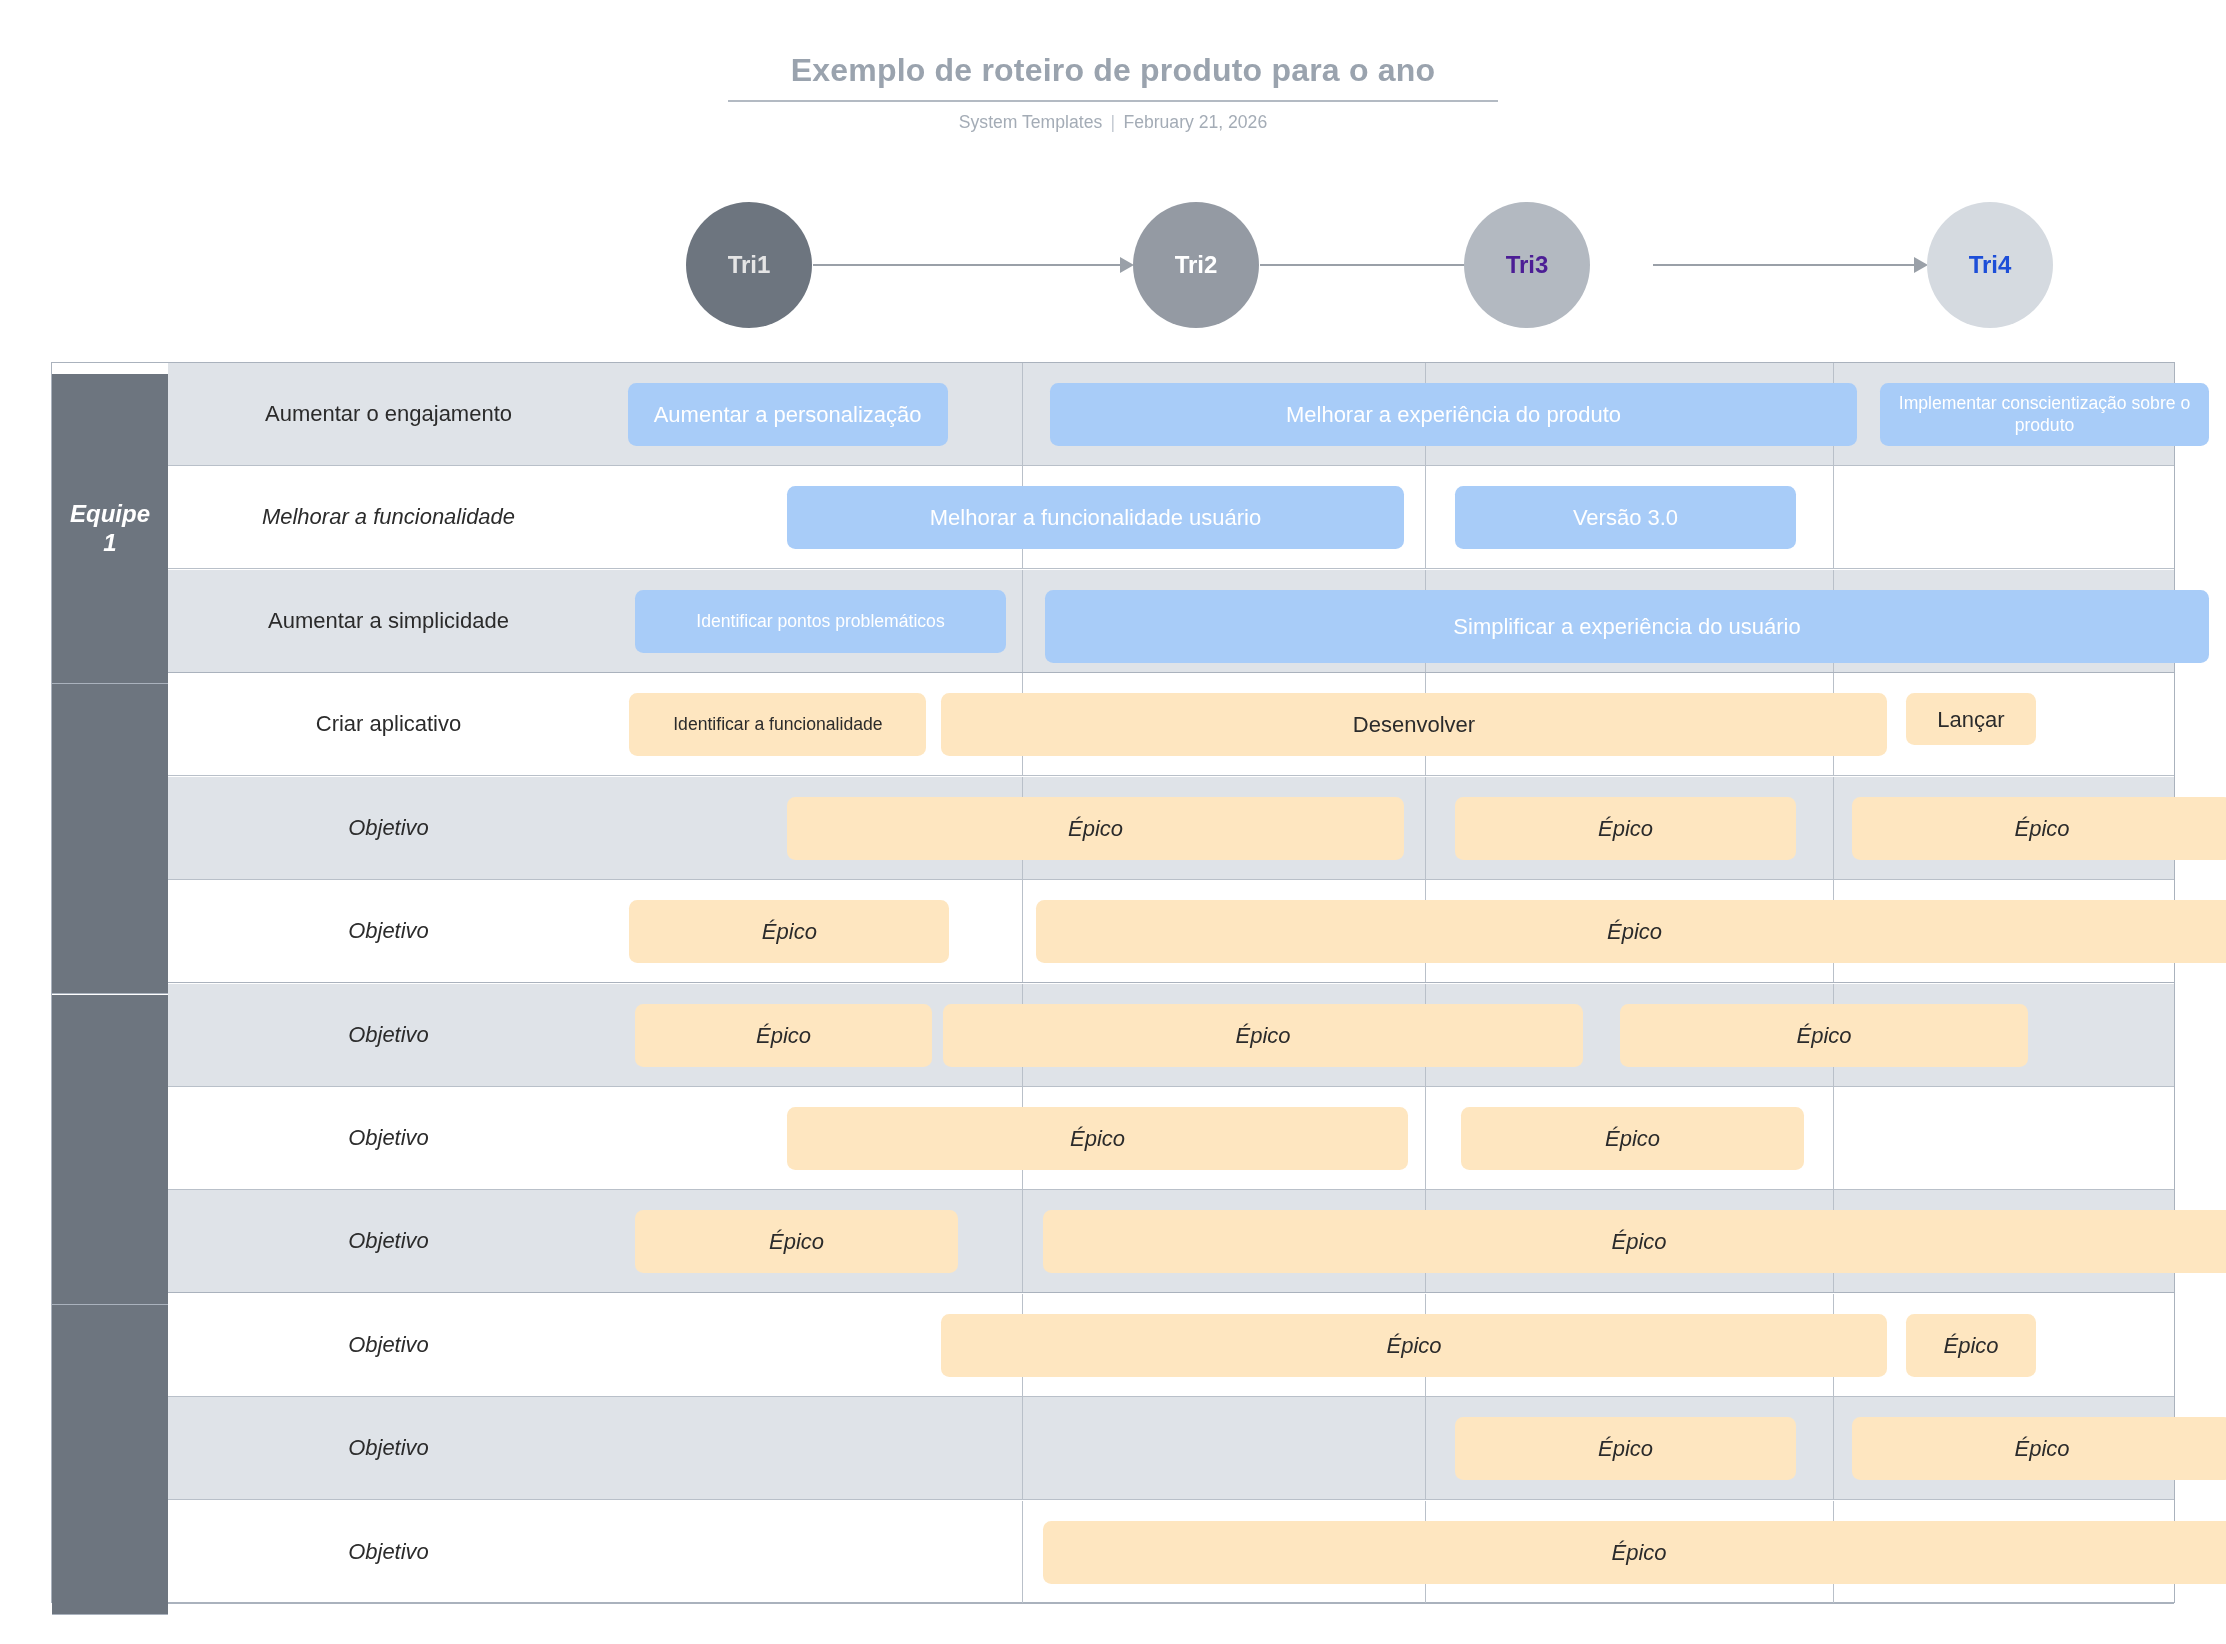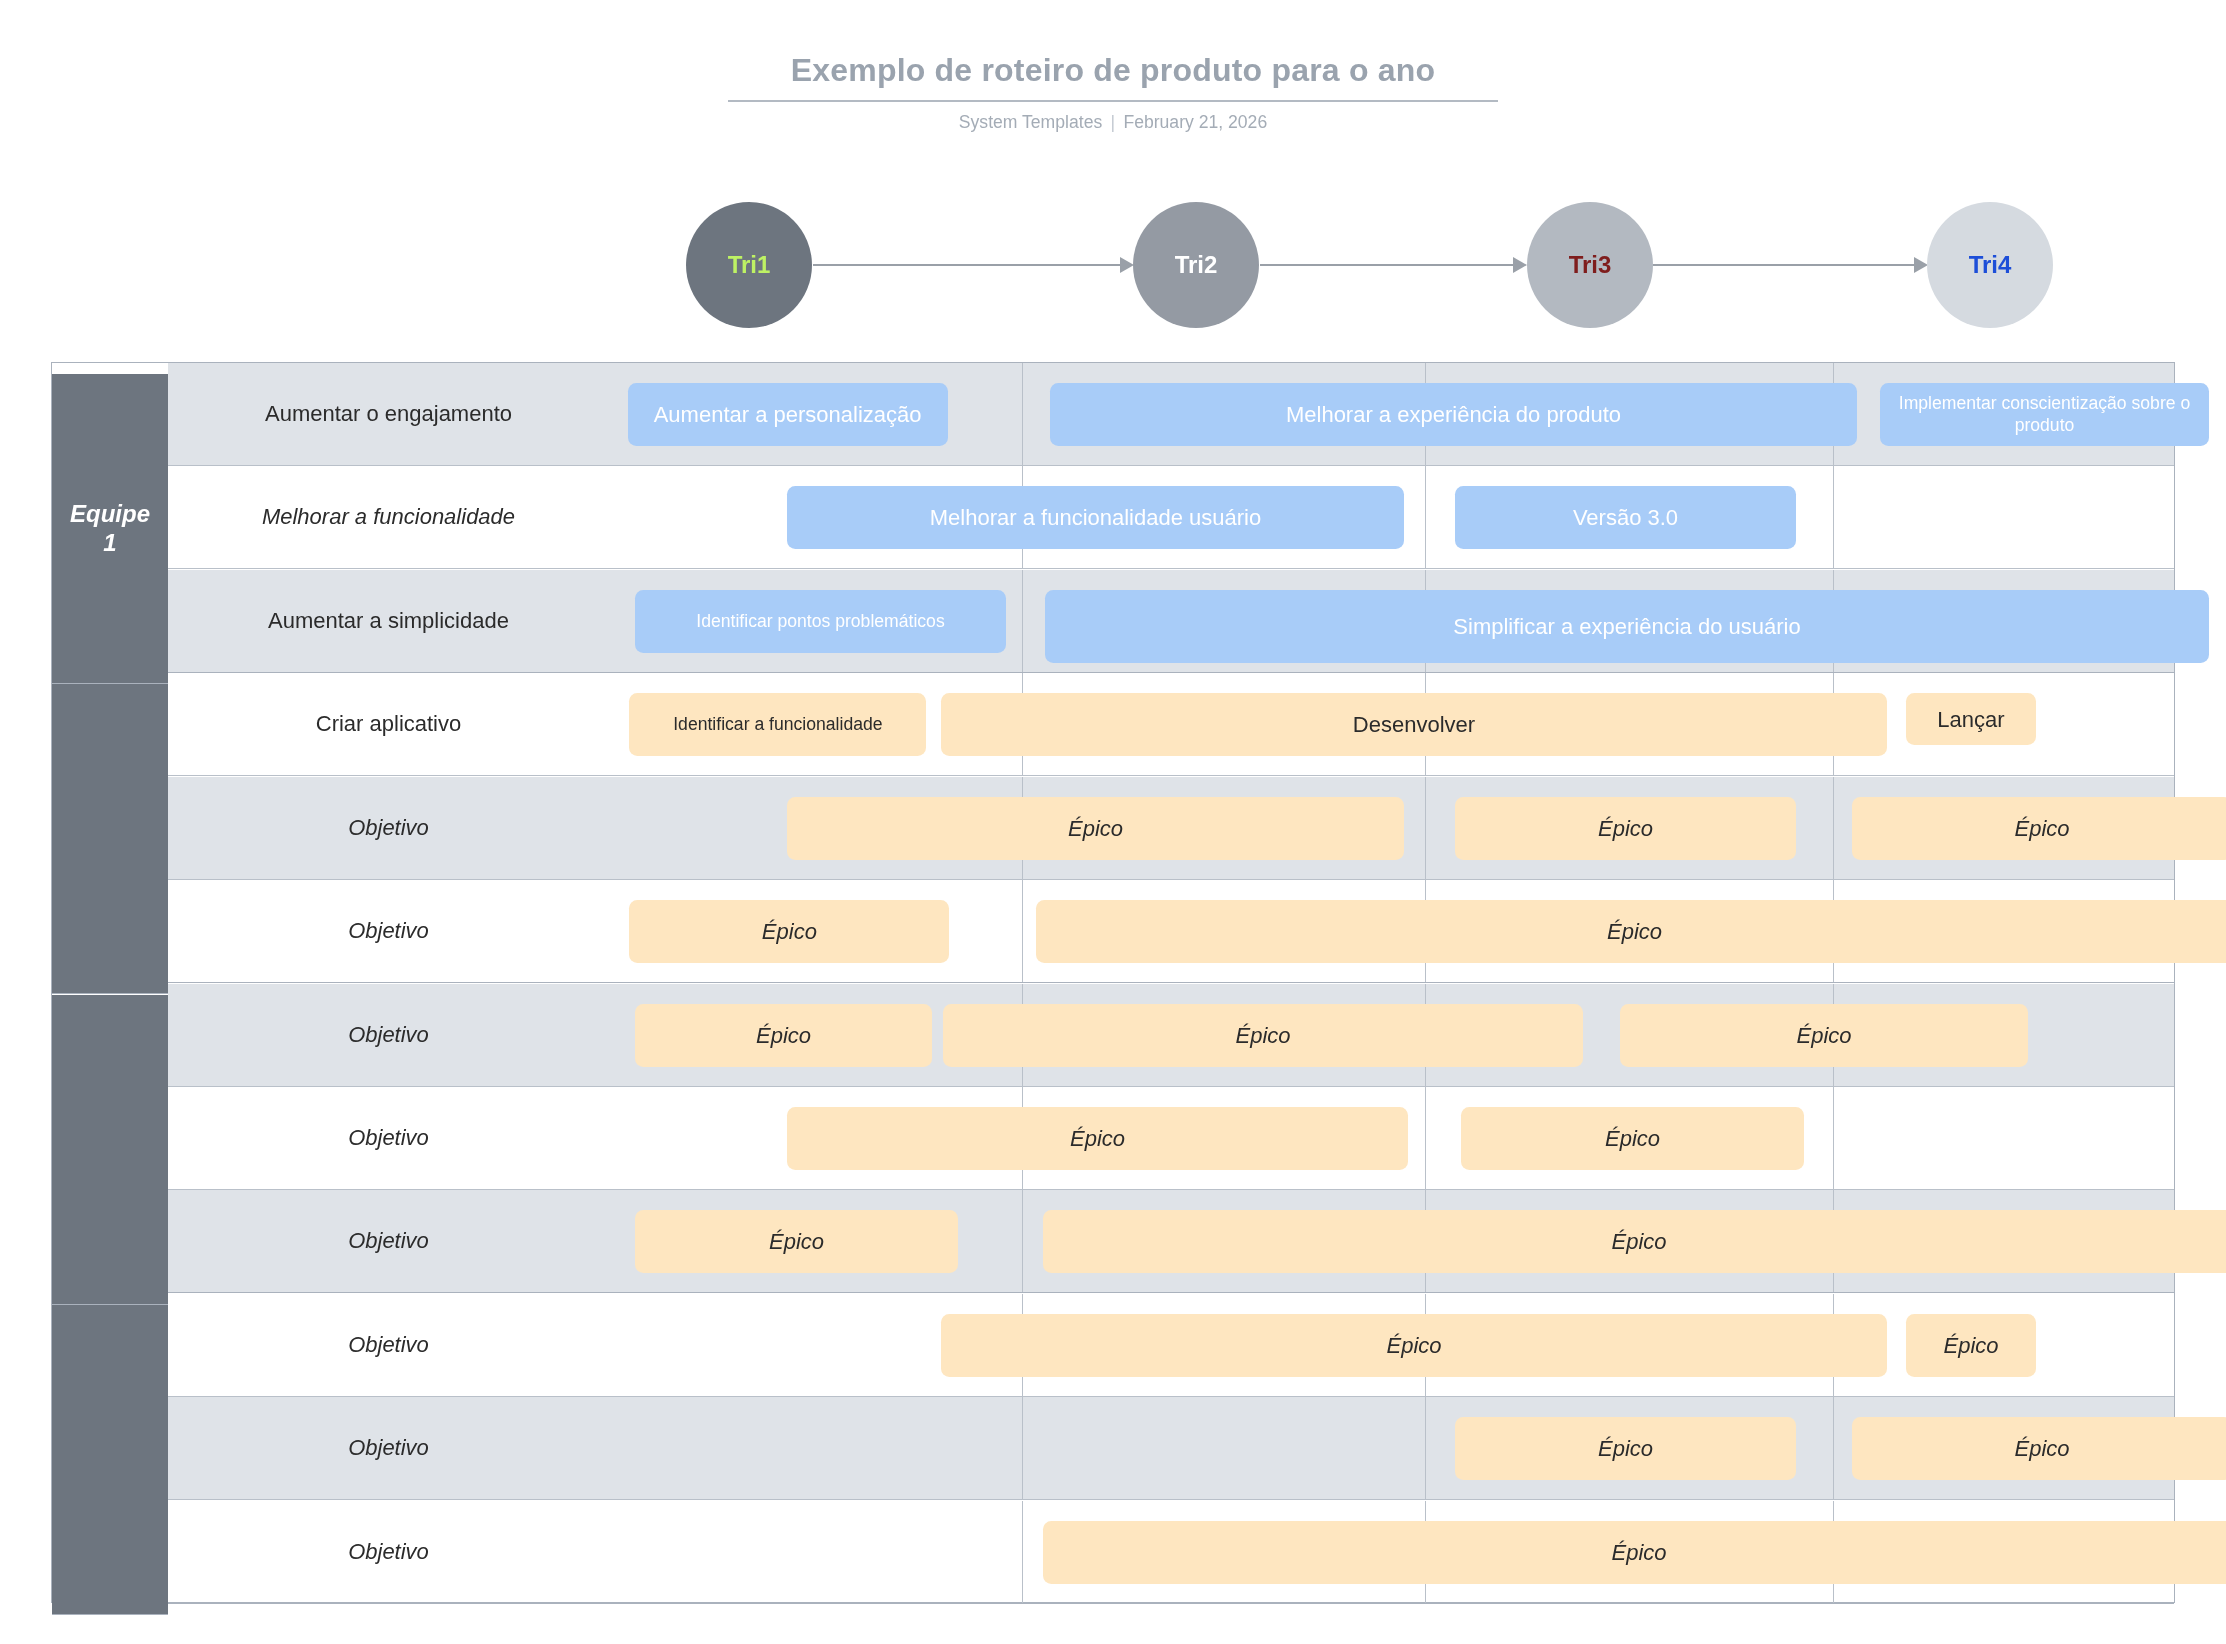--- a/index.html
+++ b/index.html
@@ -69,31 +69,31 @@
 
 <div id="header">
   <div id="title-text">Exemplo de roteiro de produto para o ano</div>
   <div id="title-rule"></div>
   <div id="subtitle">
     <span>System Templates</span><span class="sep">|</span><span>February 21, 2026</span>
   </div>
 </div>
 
 <div id="timeline">
-    <div class="q-node" style="left: 686px; background: rgb(109, 117, 127); color: #bef264;">
+    <div class="q-node" style="left: 686px; background: rgb(109, 117, 127); color: #e5e5e5;">
       <span>Tri1</span>
     </div>
     <div class="q-link" style="left: 813px; width: 307px; background: rgb(154, 160, 168);"></div>
     <div class="q-arrow" style="left: 1120px; border-left-color: rgb(154, 160, 168);"></div>
     <div class="q-node" style="left: 1133px; background: rgb(148, 154, 163); color: rgb(255, 255, 255);">
       <span>Tri2</span>
     </div>
     <div class="q-link" style="left: 1260px; width: 253px; background: rgb(154, 160, 168);"></div>
     <div class="q-arrow" style="left: 1513px; border-left-color: rgb(154, 160, 168);"></div>
-    <div class="q-node" style="left: 1527px; background: rgb(179, 185, 193); color: #7f1d1d;">
+    <div class="q-node" style="left: 1464px; background: rgb(179, 185, 193); color: #4c1d95;">
       <span>Tri3</span>
     </div>
     <div class="q-link" style="left: 1653px; width: 261px; background: rgb(154, 160, 168);"></div>
     <div class="q-arrow" style="left: 1914px; border-left-color: rgb(154, 160, 168);"></div>
     <div class="q-node" style="left: 1927px; background: rgb(213, 218, 224); color: #1d4ed8;">
       <span>Tri4</span>
     </div>
   </div>
 
 <div id="table">

